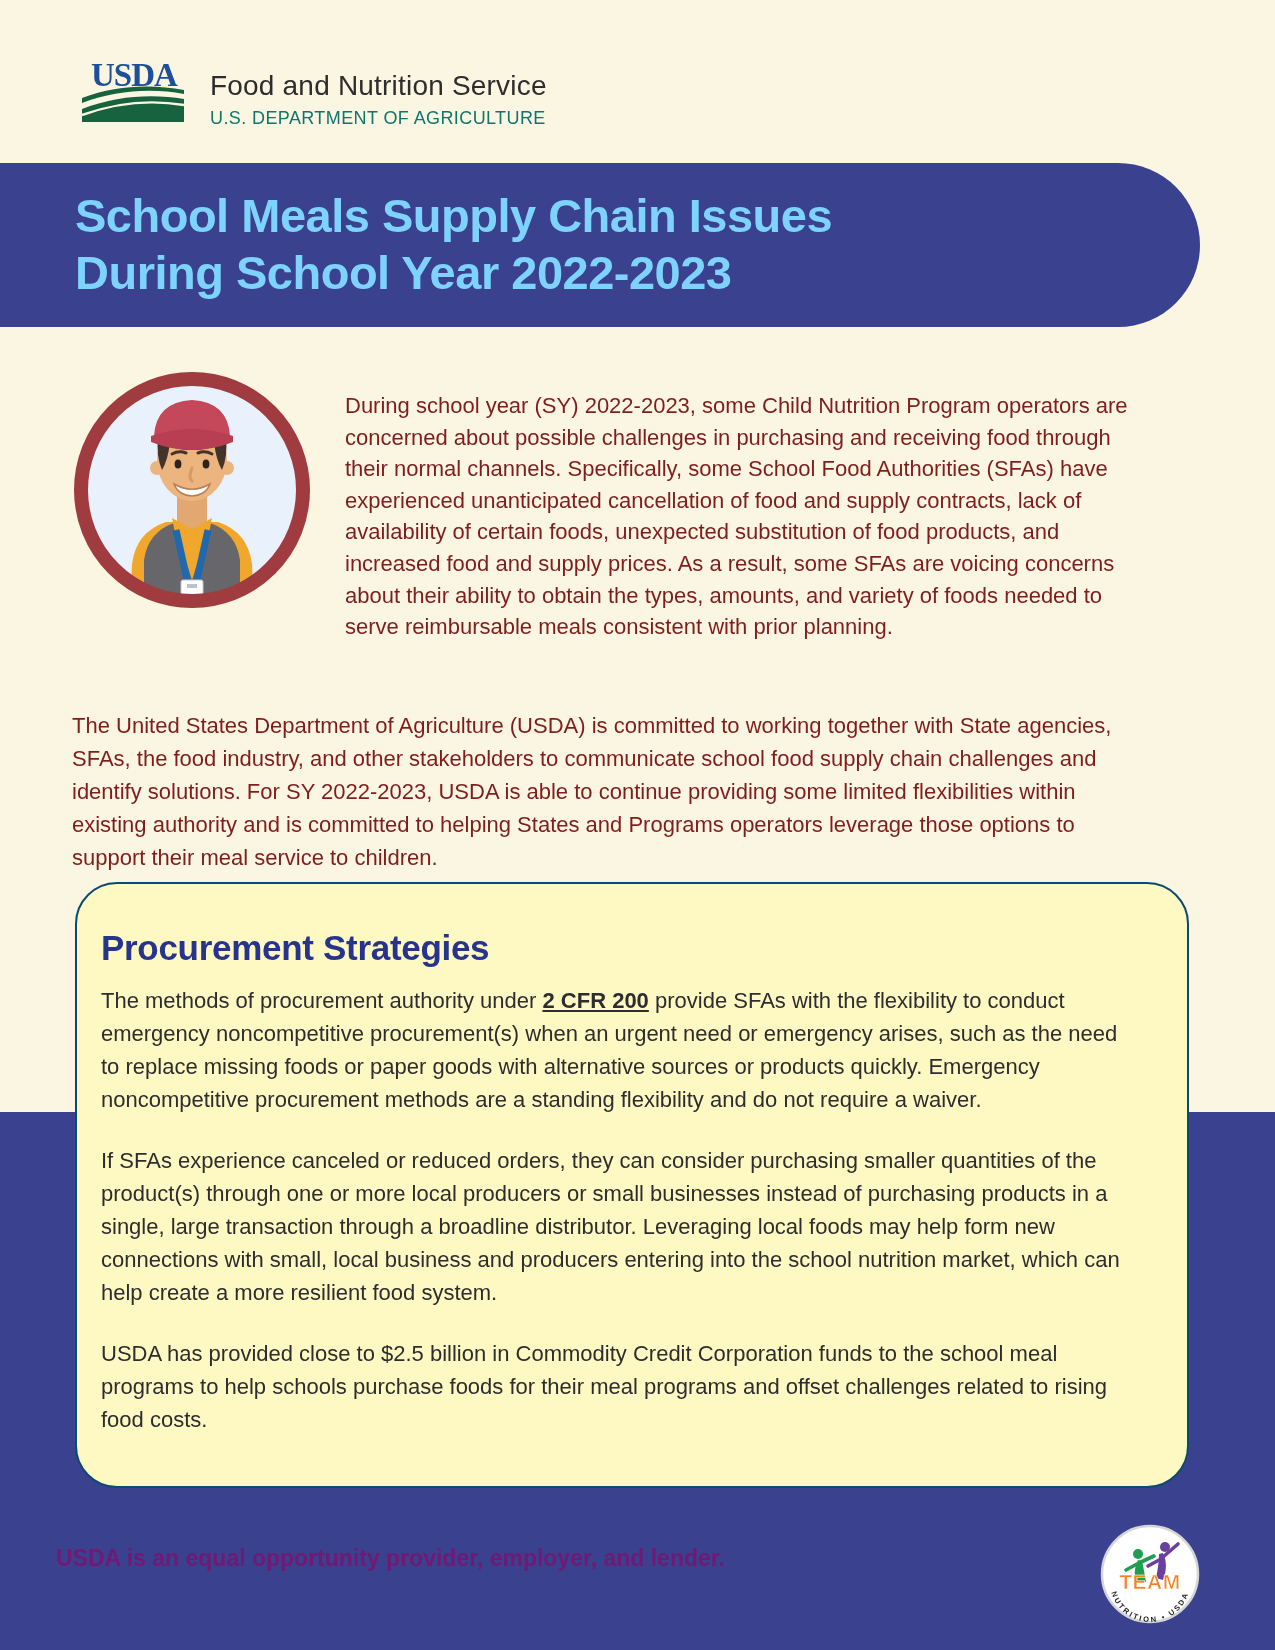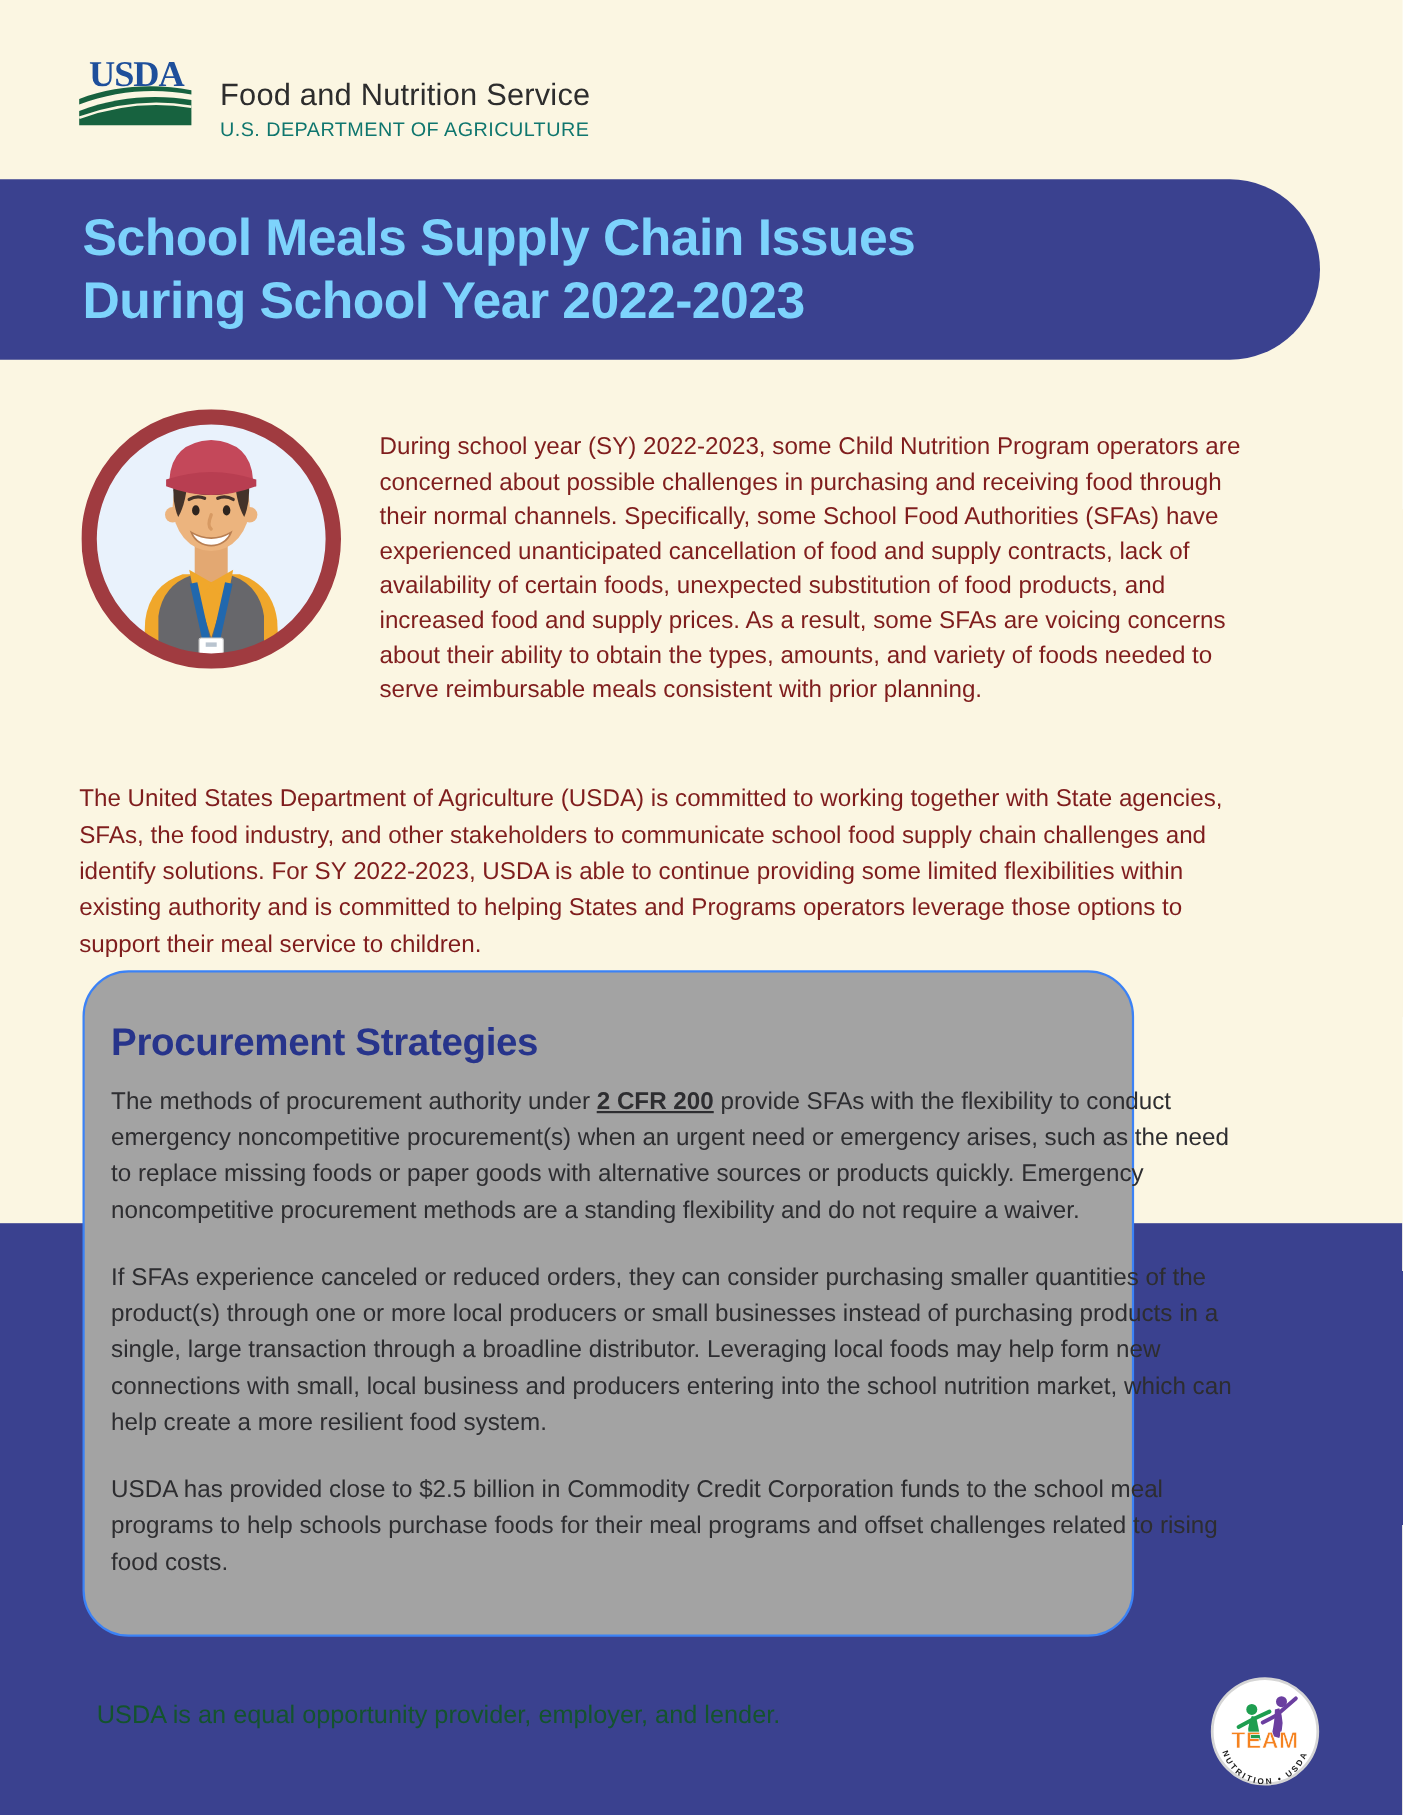--- a/index.html
+++ b/index.html
@@ -6,21 +6,21 @@
   body{
     width:1275px;height:1650px;
     font-family:"Liberation Sans", sans-serif;
     background:#ffffff;
   }
   .page{
     position:relative;width:1275px;height:1650px;
     background:#FBF6E2;overflow:hidden;
   }
   
-  .logo-block{position:absolute;left:68px;top:44px;display:flex;align-items:flex-start;}
+  .logo-block{position:absolute;left:78px;top:44px;display:flex;align-items:center;}
   .usda-symbol{width:110px;height:70px;display:block;}
   .logo-text{margin-left:22px;padding-top:2px;margin-top:24px;}
   .agency-name{font-size:28px;color:#2d2d2d;font-weight:500;letter-spacing:.2px;}
   .dept-name{font-size:18px;color:#0f766e;margin-top:6px;letter-spacing:.4px;}
   
   .banner{
     position:absolute;left:0;top:163px;width:1200px;height:164px;
     background:#3A418F;border-radius:0 82px 82px 0;
     color:#7dd3fc;box-sizing:border-box;padding:24px 0 0 75px;
   }
@@ -28,30 +28,30 @@
   
   .avatar{position:absolute;left:74px;top:372px;width:236px;height:236px;}
   
   .body-text{color:#7f1d1d;font-size:22px;line-height:31.6px;}
   .intro-p1{position:absolute;left:345px;top:368px;width:785px;}
   .intro-p2{position:absolute;left:72px;top:687px;width:1062px;line-height:33px;}
   
   .bottom-band{position:absolute;left:0;top:1112px;width:1275px;height:538px;background:#3A418F;}
   
   .card{
-    position:absolute;left:75px;top:882px;width:956px;height:606px;
-    background:#a3a3a3;border:2px solid #3b82f6;border-radius:42px;
+    position:absolute;left:75px;top:882px;width:1114px;height:606px;
+    background:#fef9c3;border:2px solid #0c4a6e;border-radius:42px;
     box-sizing:border-box;padding:44px 30px 0 24px;z-index:2;
   }
   .card h2{margin:0 0 16px 0;font-size:35px;font-weight:700;color:#27348B;letter-spacing:-.3px;}
   .card p{margin:0 0 28px 0;width:1030px;color:#2D2D30;font-size:22px;line-height:33px;}
   .cfr-link{font-weight:700;color:#2D2D30;}
   .bold-inline{font-weight:400;text-align:center;}
   
-  .footer-text{position:absolute;left:88px;top:1541px;color:#14532d;font-size:23px;line-height:35px;z-index:3;}
+  .footer-text{position:absolute;left:56px;top:1541px;color:#701a75;font-size:23px;line-height:35px;z-index:3;font-weight:bold;}
   .team-logo{position:absolute;left:1100px;top:1524px;width:100px;height:100px;z-index:3;}
 </style>
 </head>
 <body>
 
 <div class="page">
 
   <div class="logo-block">
     <svg class="usda-symbol" viewBox="0 0 110 70">
       <text x="13" y="34" font-family="Liberation Serif, serif" font-weight="700" font-size="33" letter-spacing="-1" fill="#1E4F9B">USDA</text>

